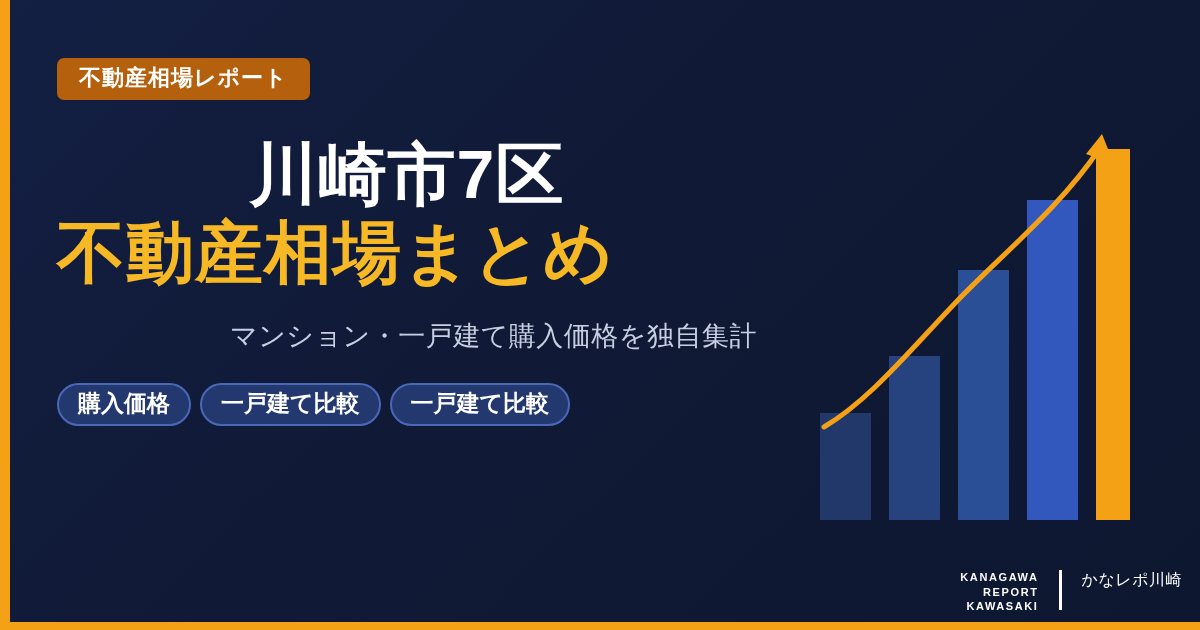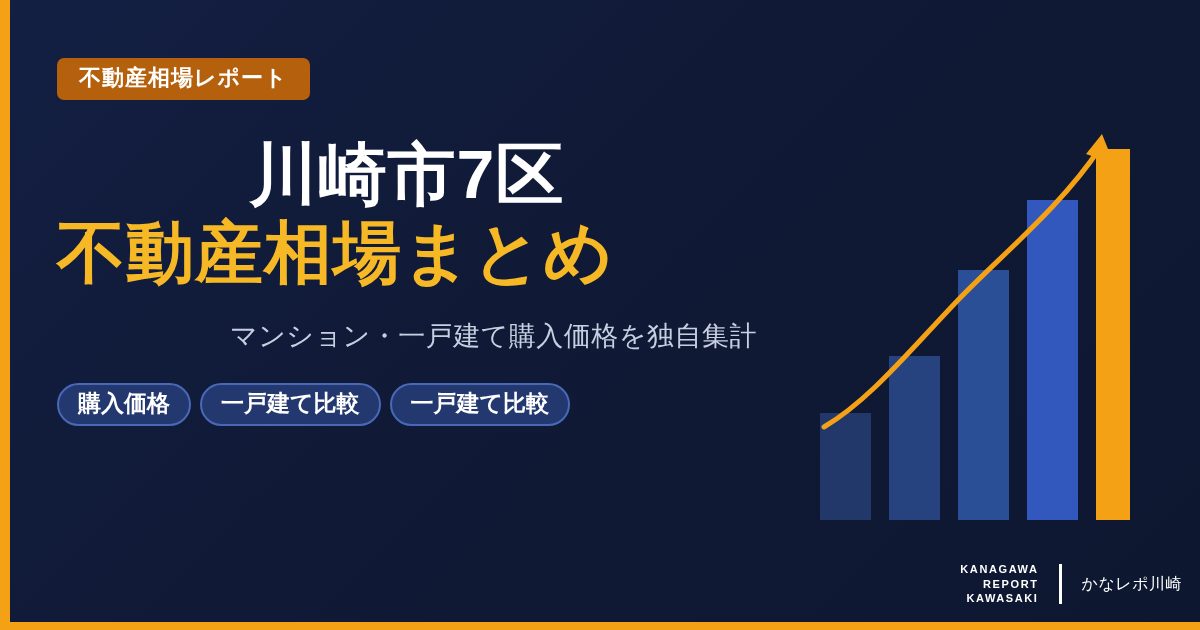--- a/index.html
+++ b/index.html
@@ -125,23 +125,22 @@
     top: 120px;
     width: 330px;
     height: 410px;
   }
   .chart svg { display: block; }
 
   
   .logo {
     position: absolute;
     right: 18px;
-    bottom: 24px;
+    bottom: 16px;
     display: flex;
-    align-items: center;
     gap: 20px;
   }
   .logo-en {
     text-align: right;
     color: #ffffff;
     font-size: 11px;
     font-weight: bold;
     letter-spacing: 1.6px;
     line-height: 1.32;
   }

